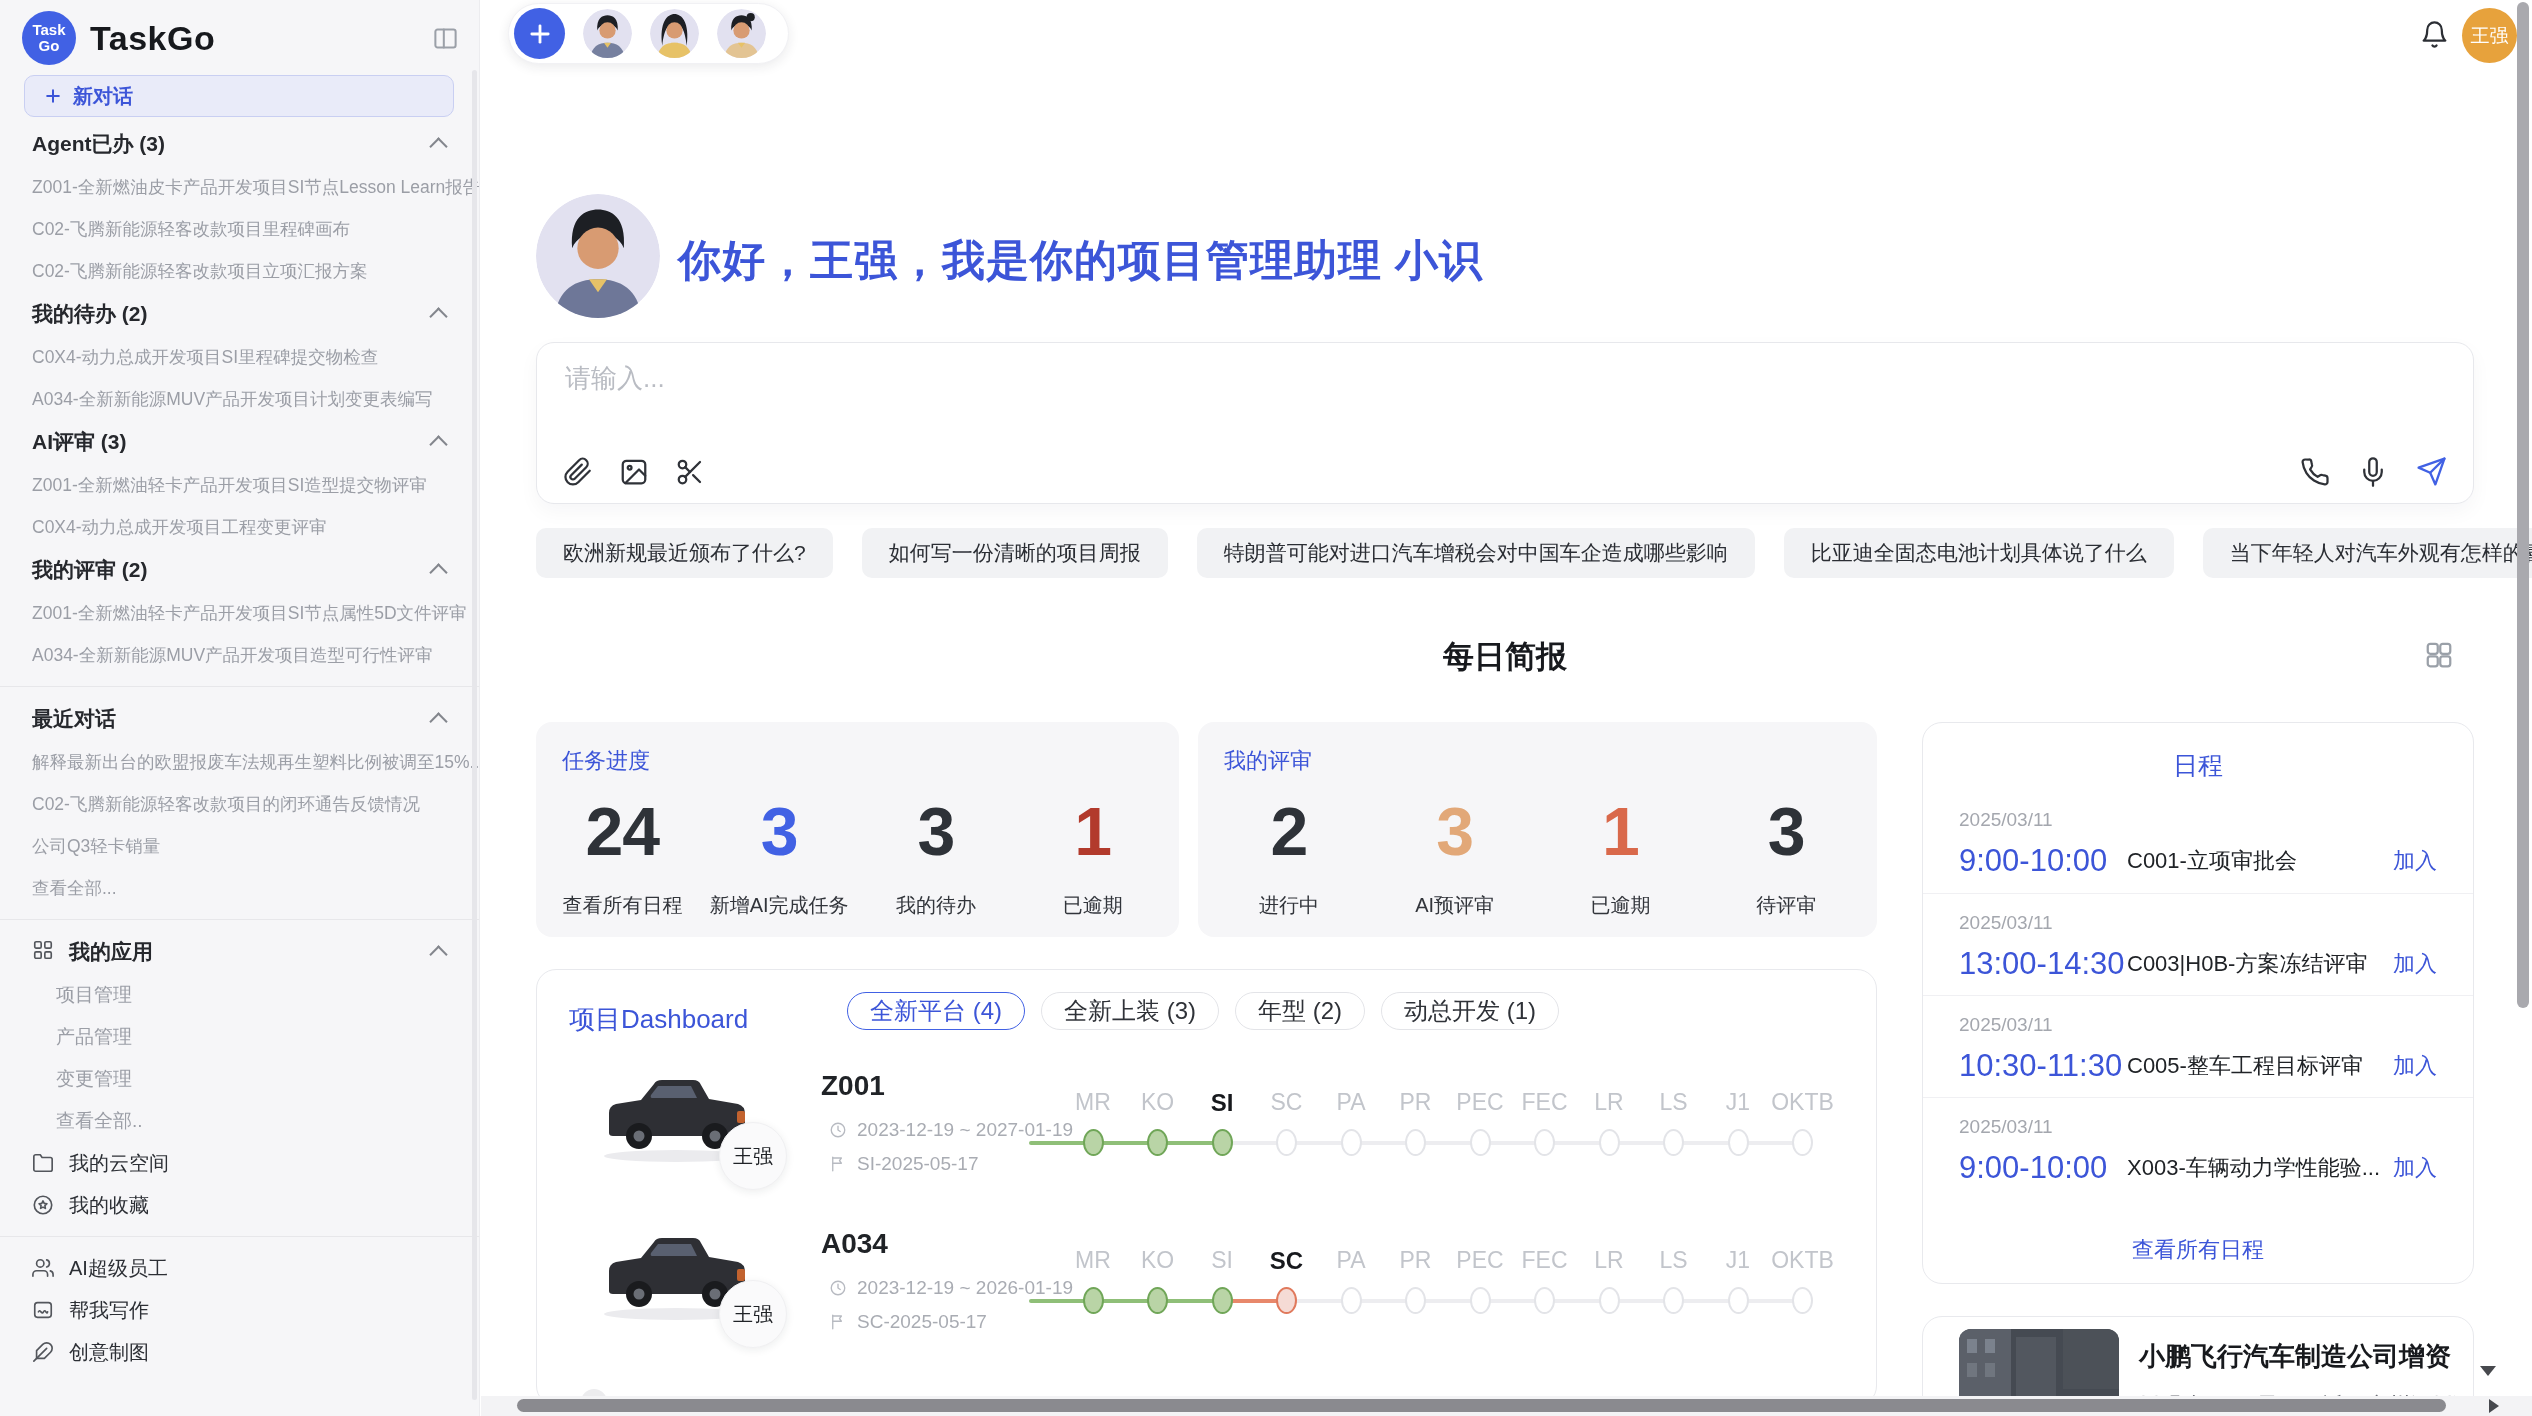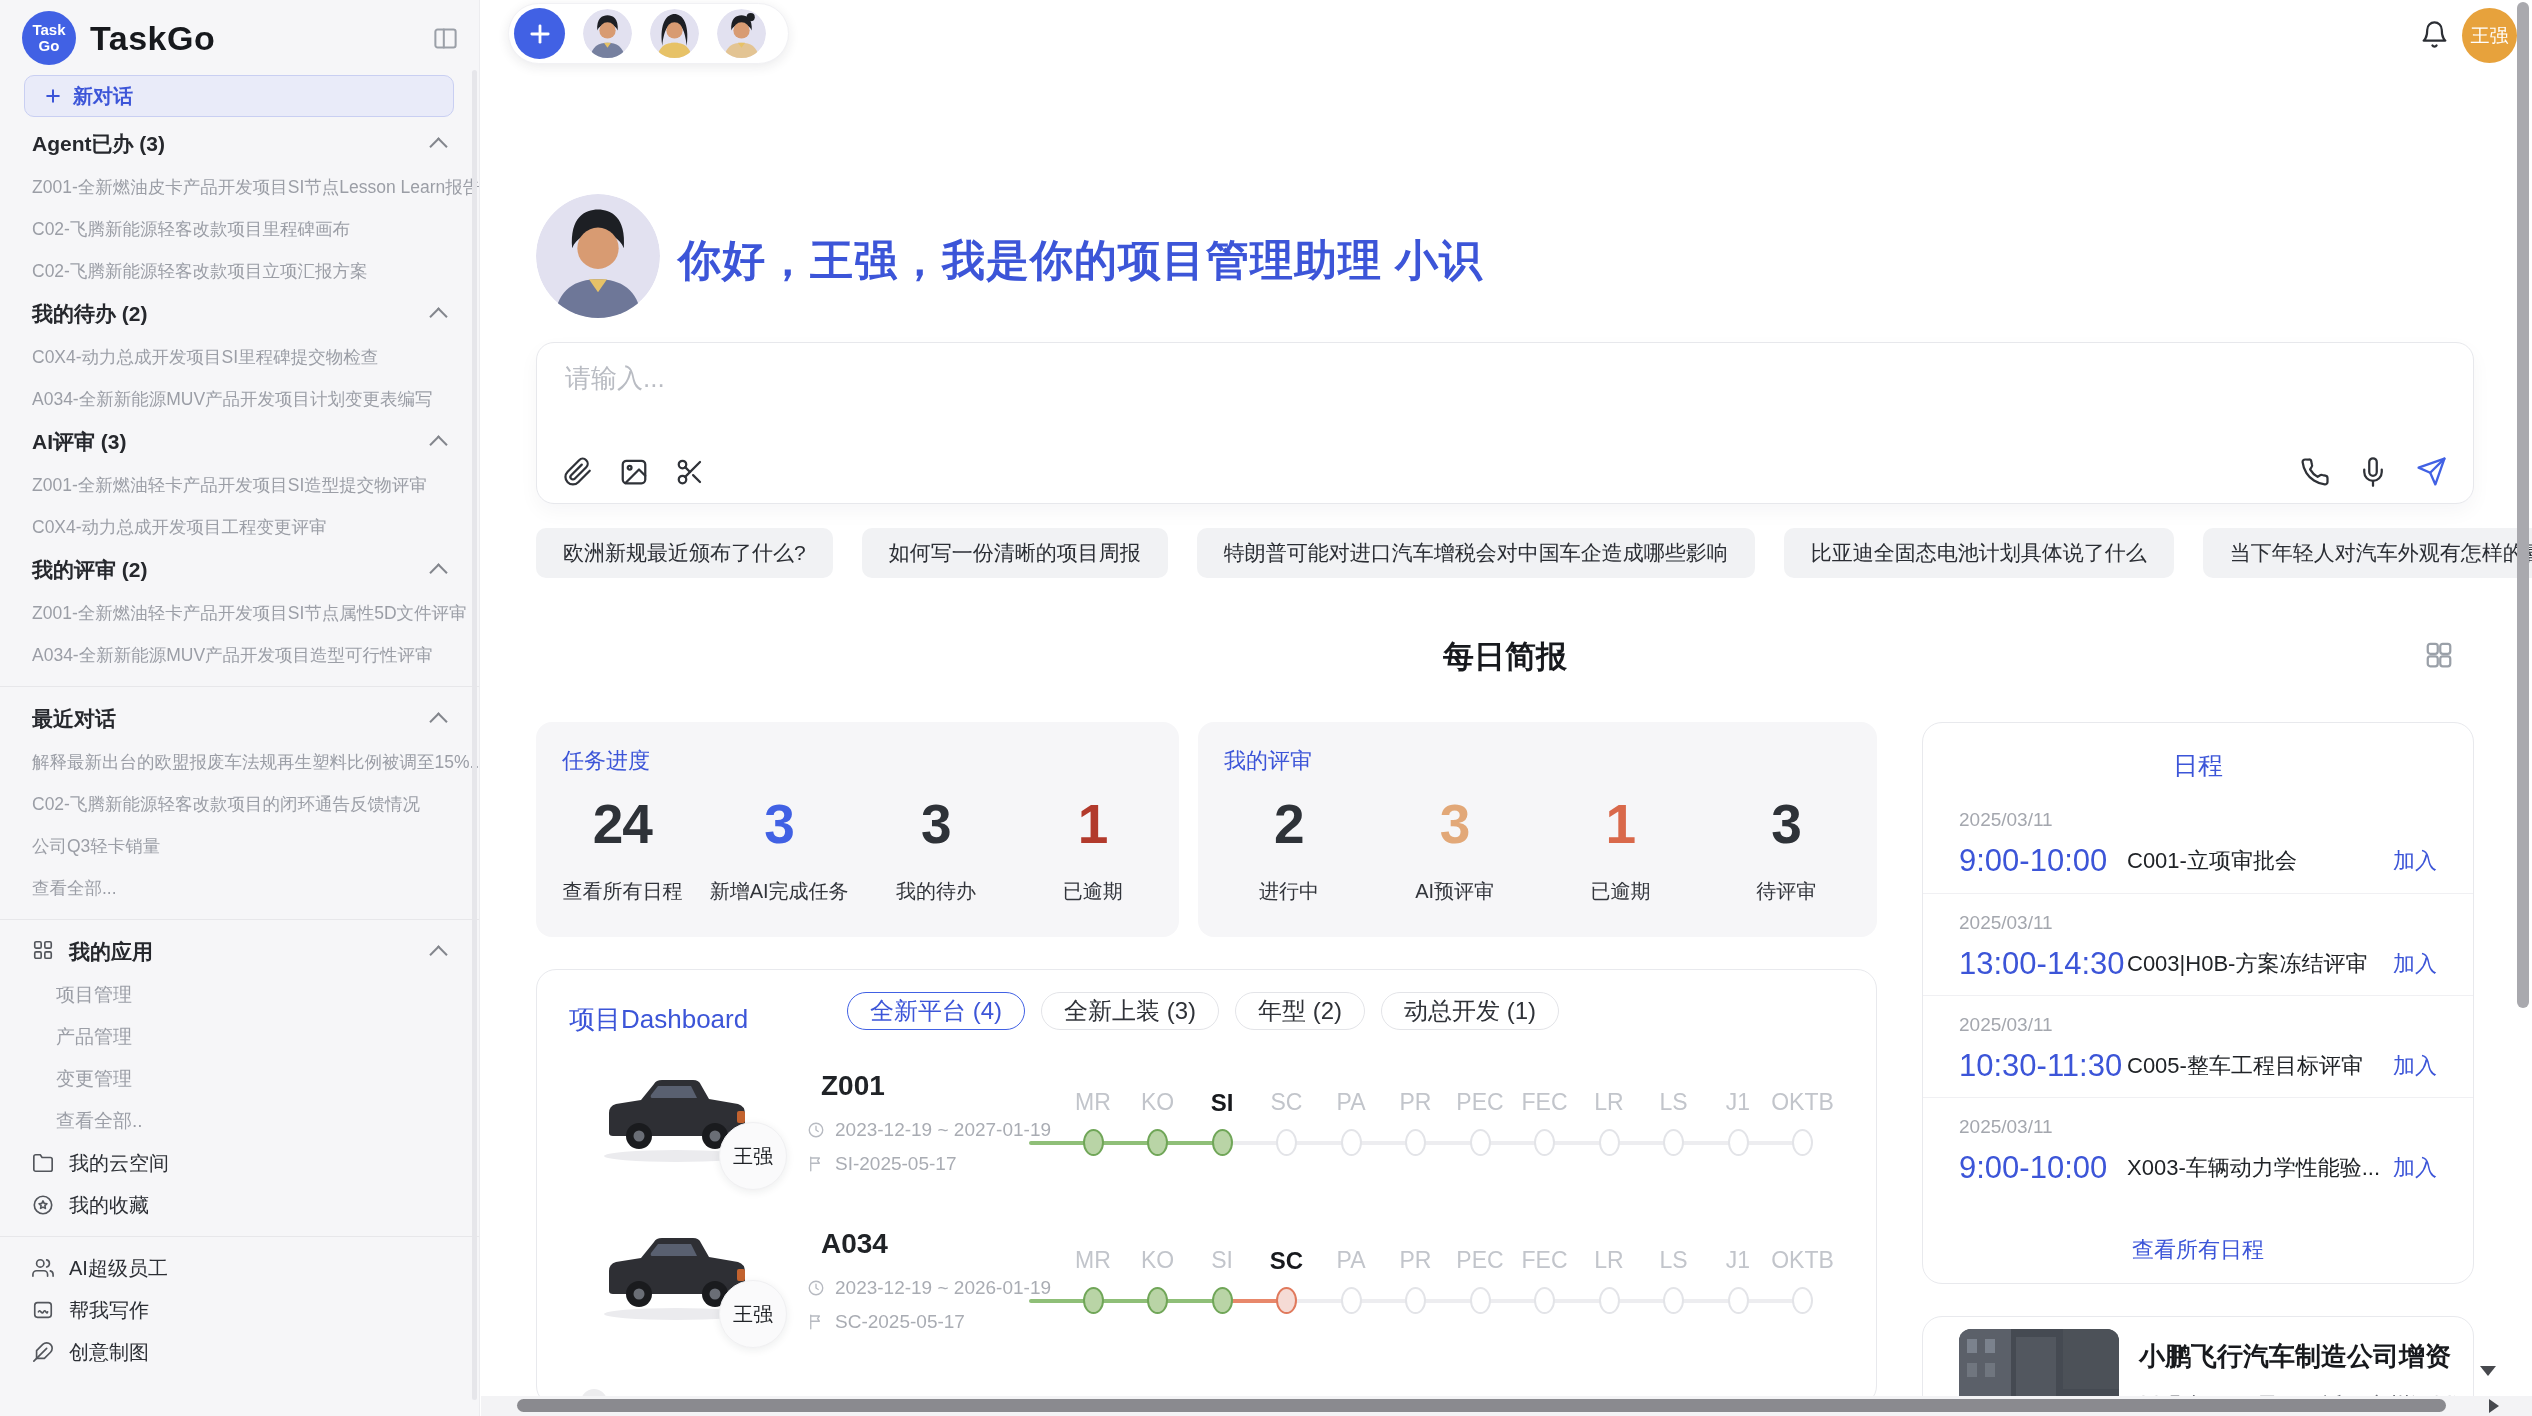--- a/index.html
+++ b/index.html
@@ -48,21 +48,21 @@
 
   
   .briefing-title{position:absolute;left:536px;top:636px;width:1938px;text-align:center;font-size:31px;font-weight:700;color:#17191d;}
   .briefing-grid{position:absolute;left:2424px;top:640px;display:flex;cursor:pointer;}
   .stat-card{position:absolute;top:722px;height:215px;background:#f6f6f8;border-radius:16px;}
   #card-tasks{left:536px;width:643px;}
   #card-reviews{left:1198px;width:679px;}
   .stat-card-title{position:absolute;top:24px;left:26px;font-size:22px;color:#3c55d8;}
   .stats-row{position:absolute;left:8px;right:8px;top:70px;display:flex;}
   .stat{flex:1;text-align:center;}
-  .stat-num{font-size:55px;font-weight:600;letter-spacing:-1px;}
+  .stat-num{font-size:68px;font-weight:600;letter-spacing:-1px;}
   .stat-label{margin-top:22px;font-size:20px;color:#32353b;}
 
   
   .sch-card{position:absolute;left:1922px;top:722px;width:552px;height:562px;border:1px solid #e8e9ed;border-radius:20px;background:#fff;box-sizing:border-box;}
   .sch-title{position:absolute;top:26px;left:0;right:0;text-align:center;font-size:25px;color:#3c55d8;}
   .sch-list{position:absolute;top:68px;left:0;right:0;}
   .sch-item{height:102px;box-sizing:border-box;padding:18px 36px 0;}
   .sch-item + .sch-item{border-top:1px solid #f0f0f3;}
   .sch-date{font-size:19px;color:#a4a7ae;}
   .sch-row{display:flex;align-items:center;margin-top:12px;}
@@ -73,21 +73,21 @@
 
   
   .dash-card{position:absolute;left:536px;top:969px;width:1341px;height:437px;border:1px solid #e8e9ed;border-radius:20px;background:#fff;box-sizing:border-box;overflow:hidden;}
   .dash-title{position:absolute;left:32px;top:32px;font-size:26px;color:#3c55d8;}
   .dash-tabs{position:absolute;left:310px;top:22px;display:flex;gap:16px;}
   .tab{height:38px;border-radius:19px;display:flex;align-items:center;padding:0 22px;font-size:24px;background:#fff;border:1px solid #e3e4e8;color:#2f3238;cursor:pointer;font-family:inherit;}
   .tab.active{border:1.5px solid #4161e4;color:#3c55d8;}
   .truck{position:absolute;left:58px;width:162px;height:106px;}
   .owner-badge{position:absolute;left:182px;width:66px;height:66px;border-radius:50%;background:#fafafb;border:1px solid #f0f0f2;box-shadow:0 2px 8px rgba(31,35,41,.08);display:flex;align-items:center;justify-content:center;font-size:20px;color:#202327;}
   .proj-name{position:absolute;left:284px;font-size:28px;font-weight:700;color:#202327;}
-  .proj-meta{position:absolute;left:270px;display:flex;align-items:center;gap:10px;font-size:19px;color:#a9acb3;}
+  .proj-meta{position:absolute;left:292px;display:flex;align-items:center;gap:10px;font-size:19px;color:#a9acb3;}
   .ms-label{position:absolute;width:86px;margin-left:-43px;text-align:center;font-size:23px;color:#c2c5cb;}
   .ms-label.cur{color:#17191d;font-weight:700;font-size:24px;}
   .ms-line{position:absolute;height:4px;border-radius:2px;}
   .ms-dot{position:absolute;width:21px;height:27px;margin-left:-10.5px;border-radius:50%;box-sizing:border-box;background:#fff;border:2px solid #e3e4e8;}
   .ms-dot.done{background:#b9d4a6;border:2.5px solid #70a658;}
   .ms-dot.over{background:#f5dbd5;border:2px solid #e0795c;}
   .partial-circle{position:absolute;left:44px;top:419px;width:26px;height:26px;border-radius:50%;background:#ececee;}
 
   
   .news-card{position:absolute;left:1922px;top:1316px;width:552px;height:160px;border:1px solid #e8e9ed;border-radius:20px;background:#fff;box-sizing:border-box;}

